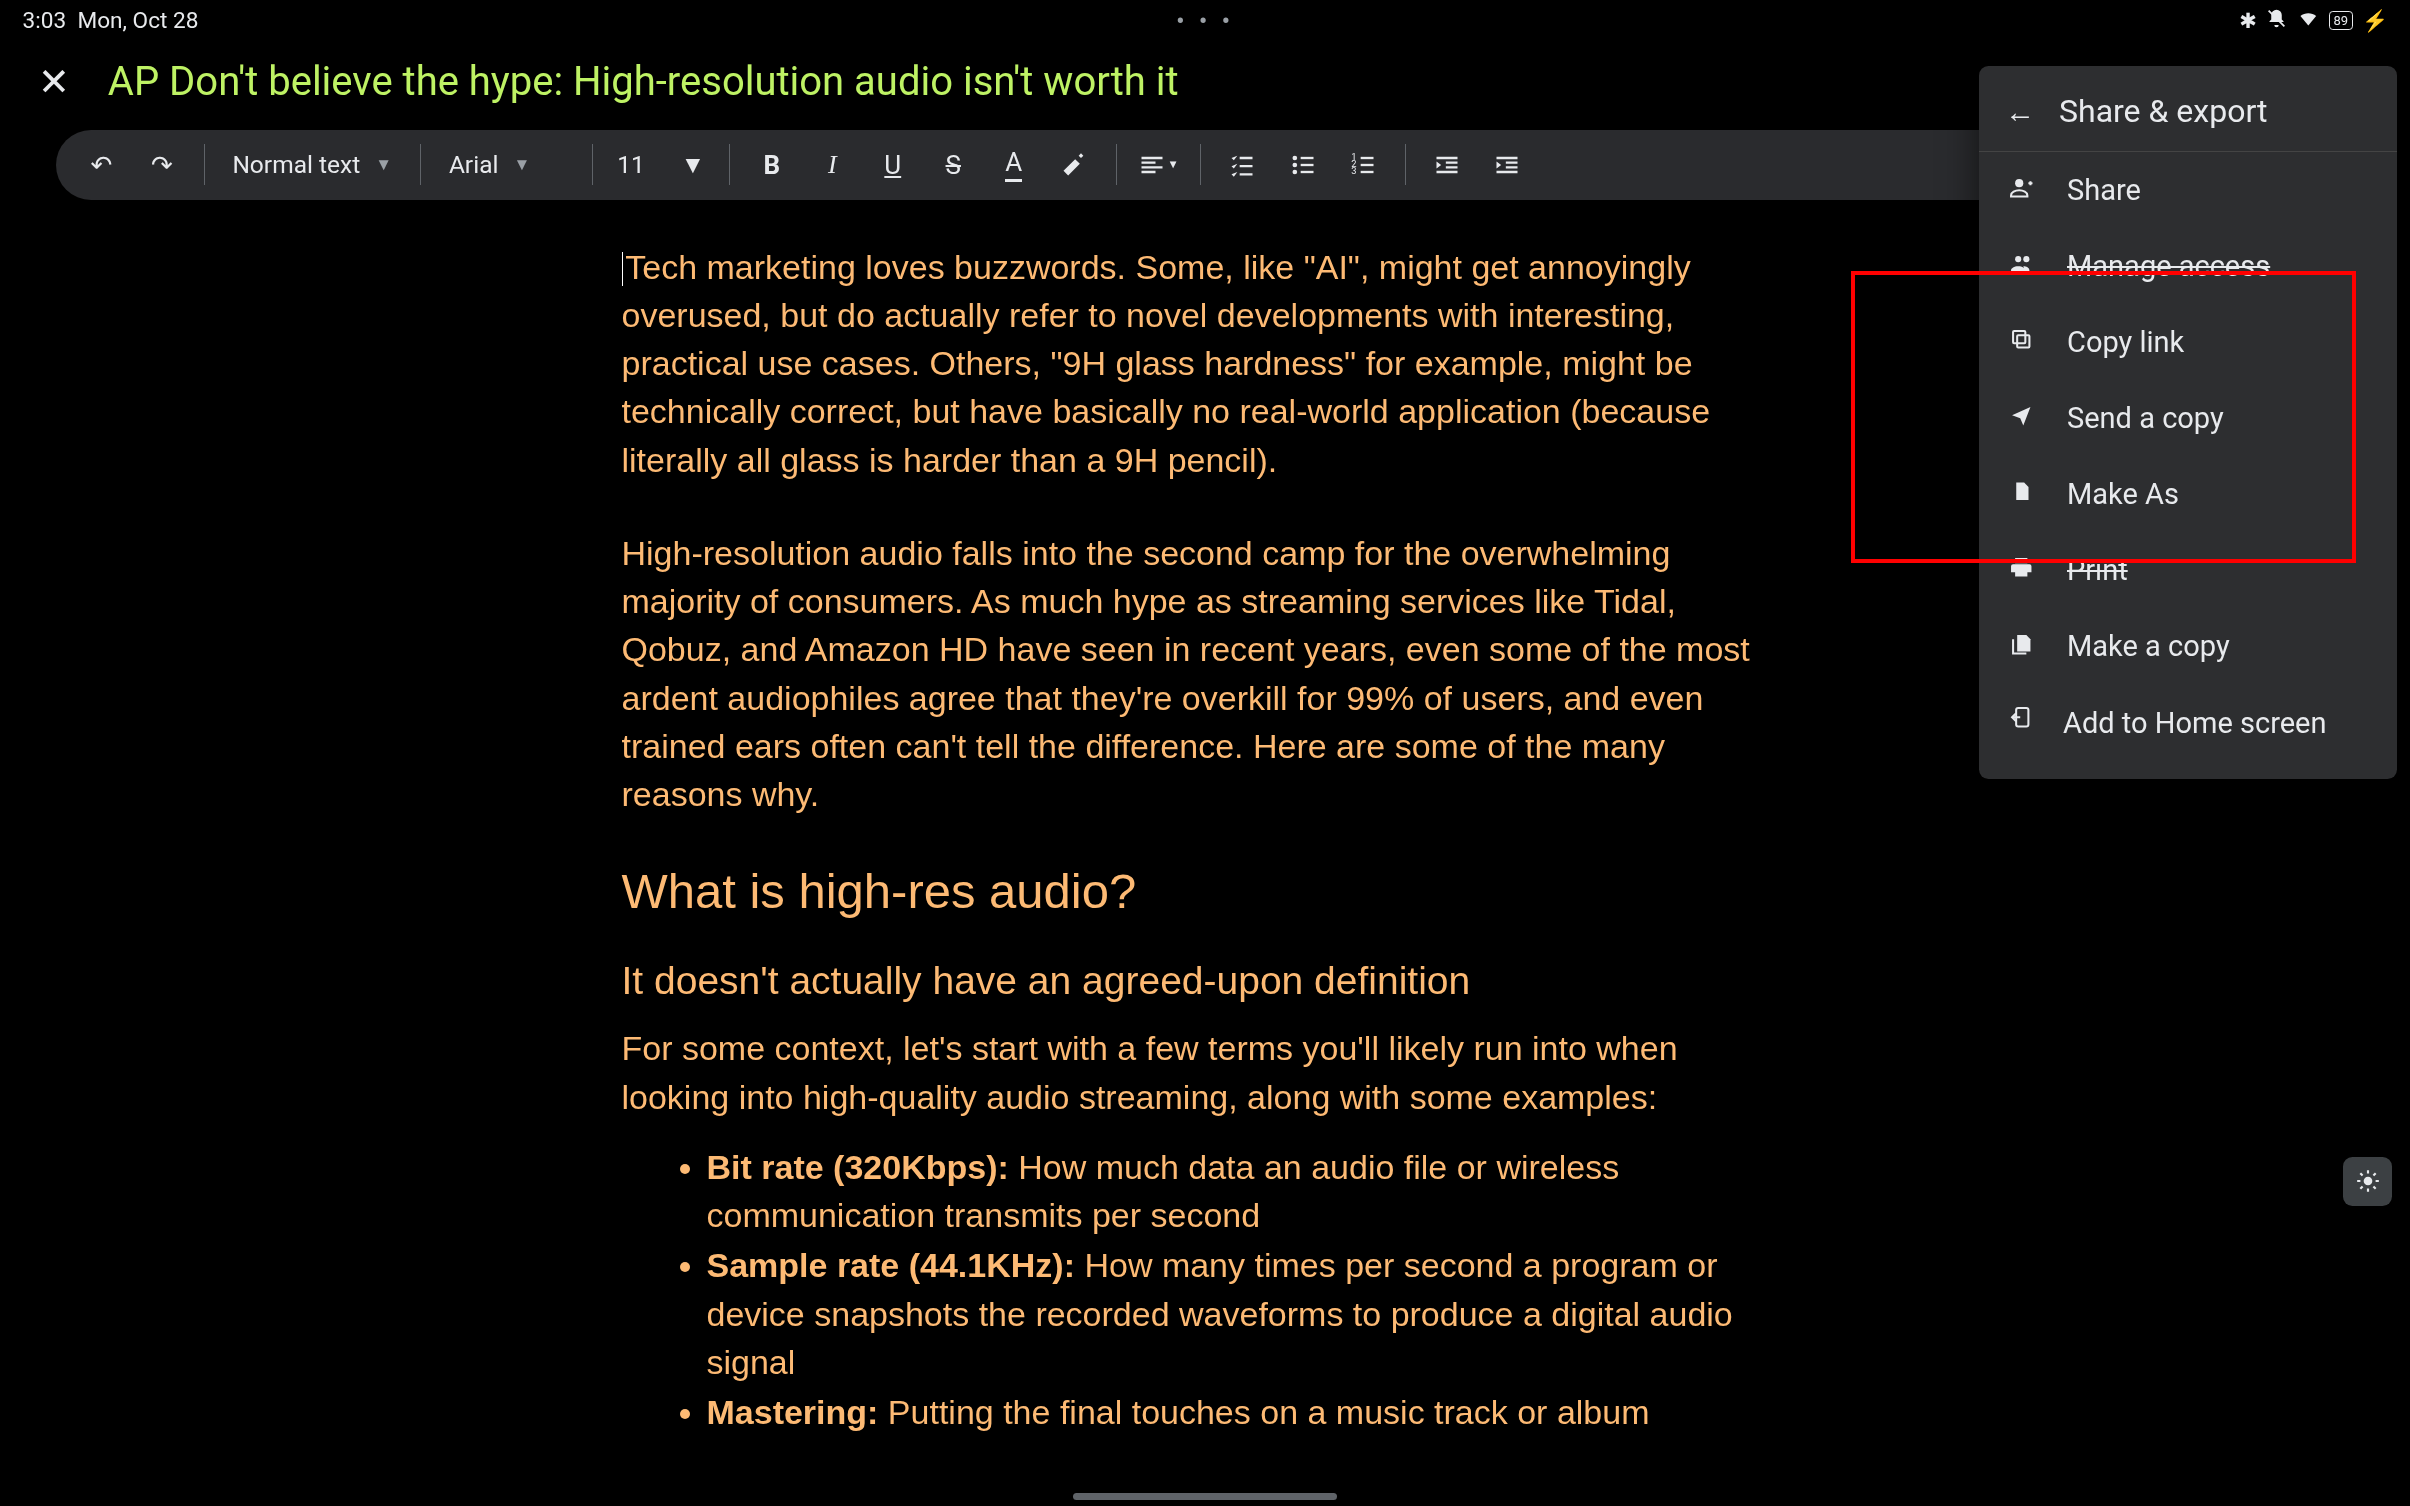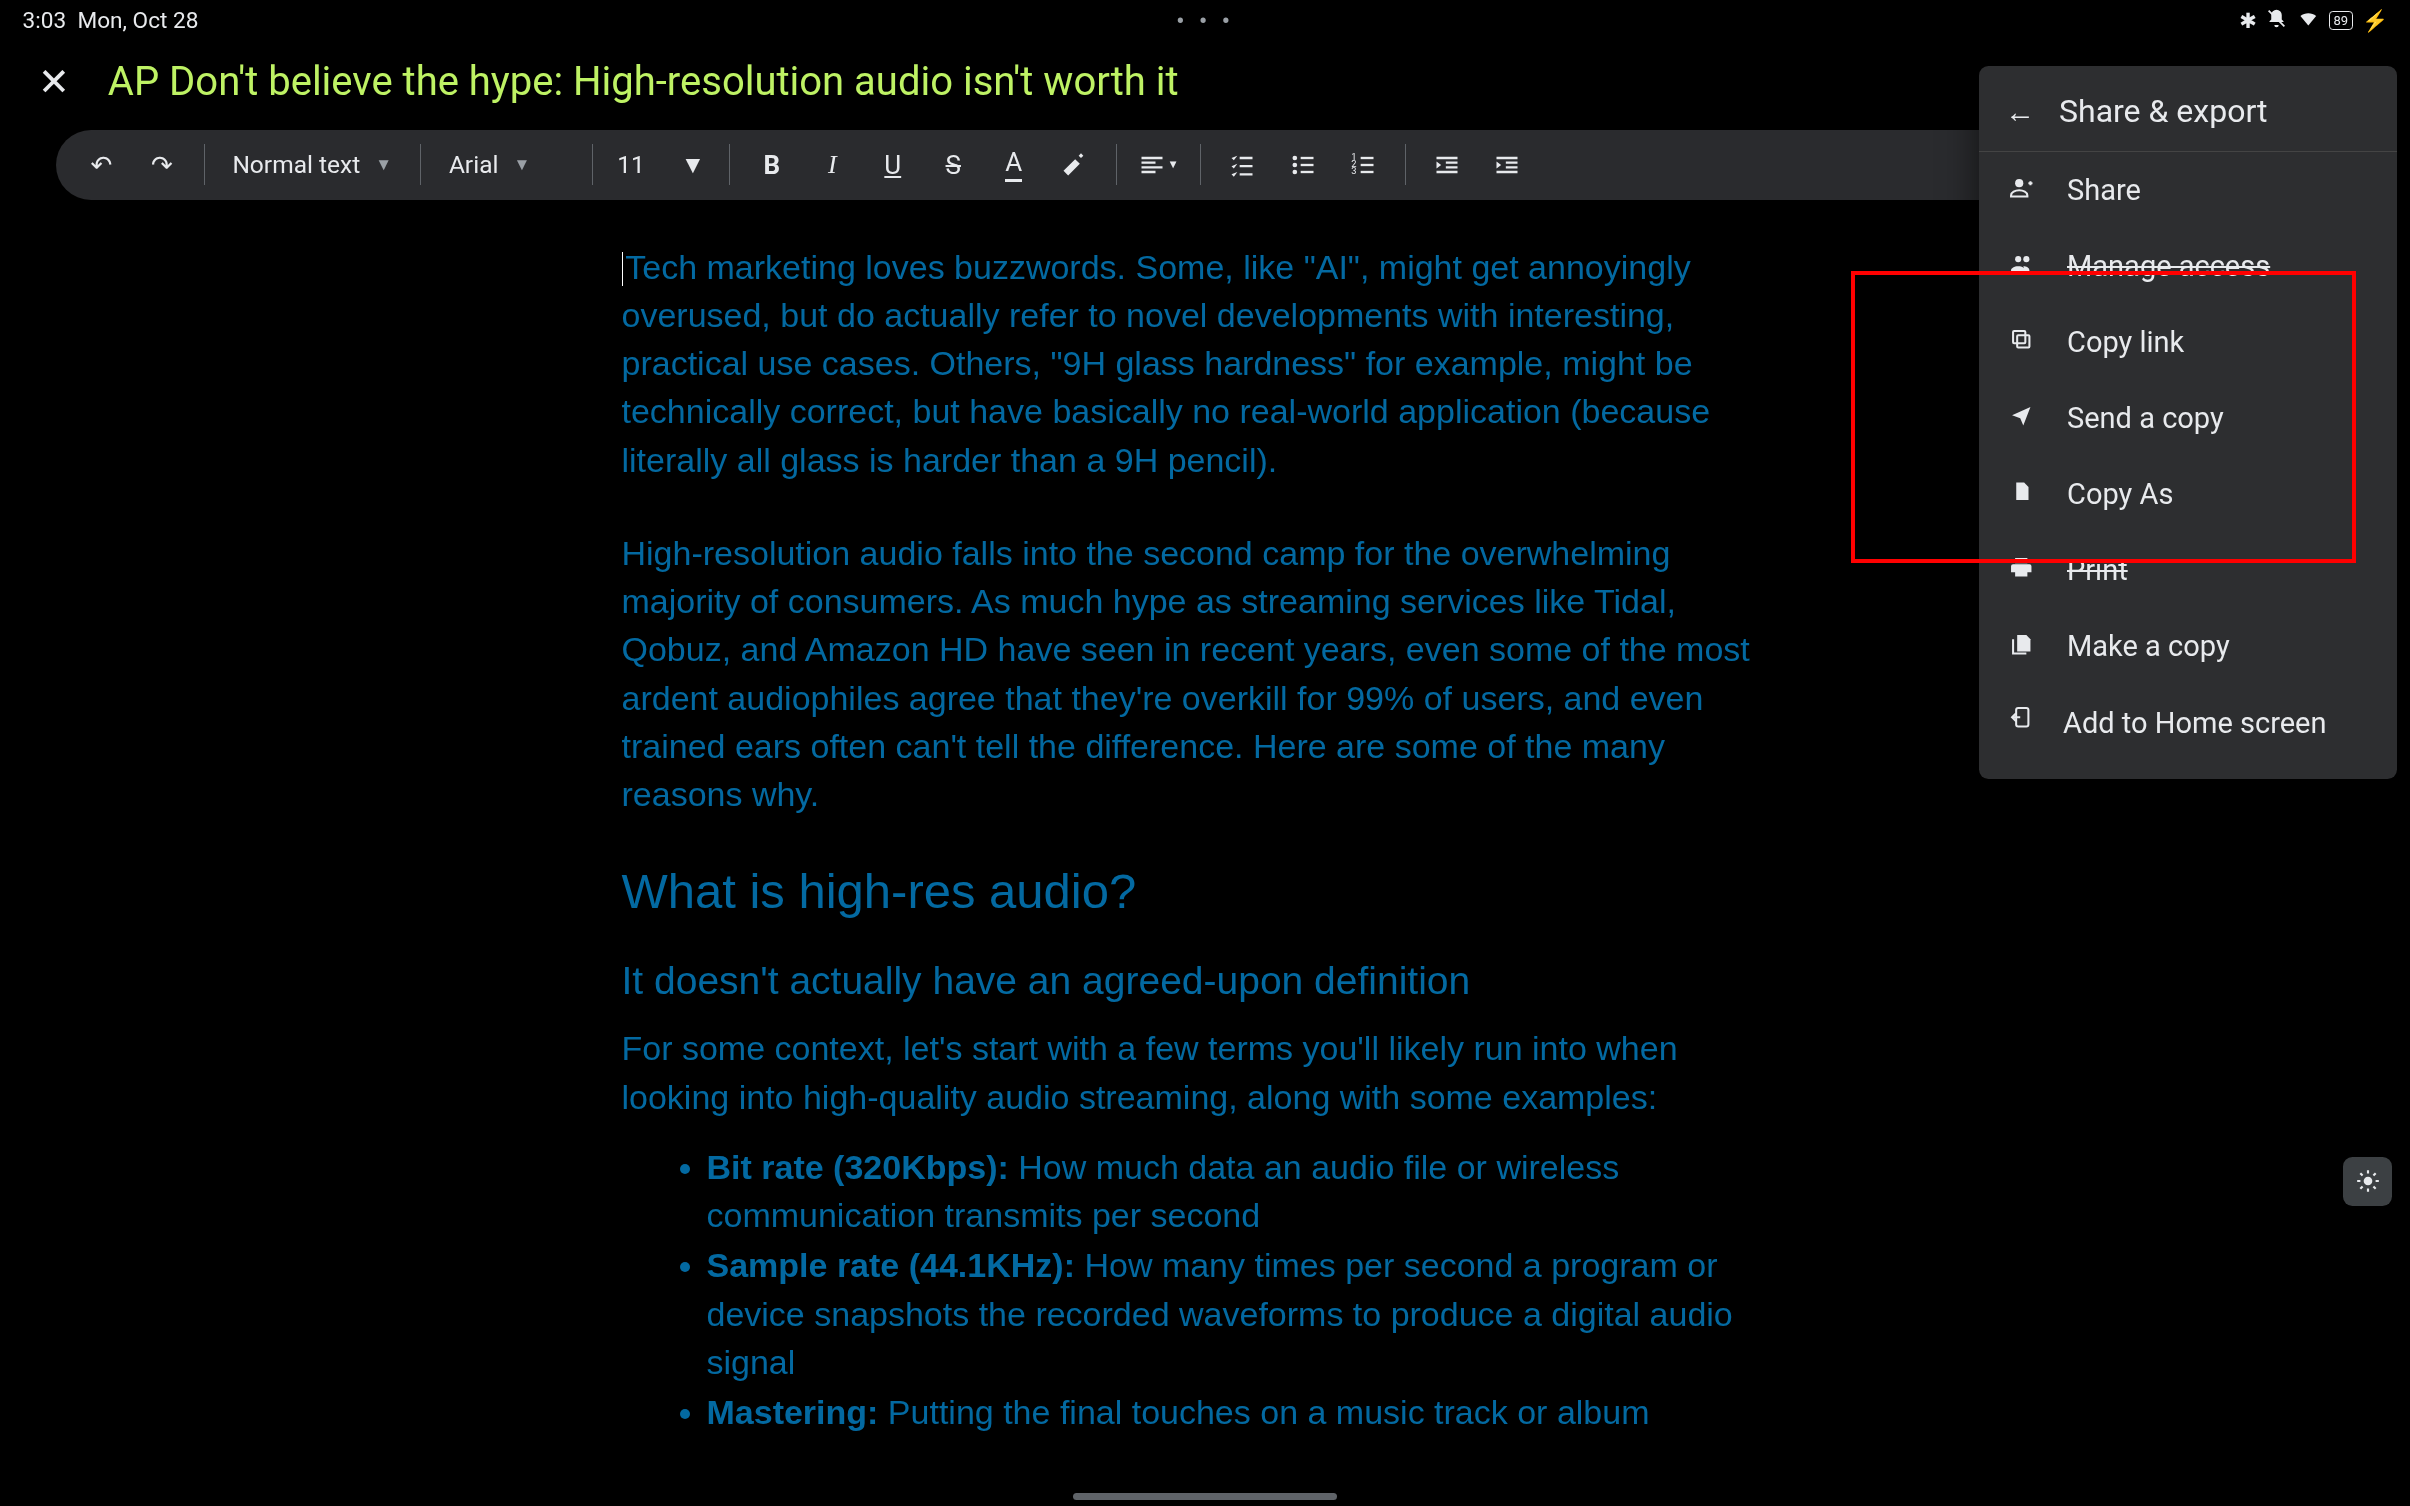--- a/index.html
+++ b/index.html
@@ -20,21 +20,21 @@
   .toolbar { display: flex; align-items: center; background: #2a2b2e; border-radius: 38px; margin: 7.5px 56px 15px 56px; padding: 9.4px 19px; height: 70px; gap: 7.5px; }
   .tb-btn { width: 53px; height: 53px; display: flex; align-items: center; justify-content: center; color: #e8eaed; font-size: 26px; cursor: pointer; border-radius: 5.6px; }
   .tb-sep { width: 0.9px; height: 41px; background: #5f6368; margin: 0 7.5px; }
   .tb-select { display: flex; align-items: center; gap: 15px; padding: 0 13px; font-size: 24.5px; cursor: pointer; }
   .tb-select .chev { font-size: 17px; color: #9aa0a6; }
   .tb-fontsize { display: flex; align-items: center; gap: 19px; padding: 0 9.4px; font-size: 24.5px; }
   .tb-icon-svg { width: 28px; height: 28px; fill: #e8eaed; }
   
   
   .doc-area { width: 100%; height: calc(1507px - 41px - 85px - 92px); overflow: hidden; position: relative; }
-  .page { width: 1168px; margin: 28px auto 0 auto; color: #0369a1; font-family: Arial, sans-serif; }
+  .page { width: 1168px; margin: 28px auto 0 auto; color: #fdba74; font-family: Arial, sans-serif; }
   .page p { font-size: 34px; line-height: 1.42; margin-bottom: 45px; }
   .page h2 { font-size: 49px; font-weight: 400; margin: 38px 0 40px 0; }
   .page h3 { font-size: 39px; font-weight: 400; margin-bottom: 21px; }
   .page ul { list-style: disc; padding-left: 85px; }
   .page li { font-size: 34px; line-height: 1.42; margin-bottom: 1.9px; }
   .page li b { font-weight: 700; }
   .cursor { display:inline-block; width:1.9px; height:34px; background:#fff; vertical-align: text-bottom; margin-right:1.9px; }
   
   
   .panel { position: absolute; top: 66px; right: 13px; width: 418px; background: #2d2e30; border-radius: 9.4px; box-shadow: 0 7.5px 38px rgba(0,0,0,.6); z-index: 100; padding-bottom: 15px; }
@@ -228,21 +228,21 @@
         </svg>
     </span>
     <span class="lbl">Send a copy</span>
   </div>
   <div class="panel-item">
     <span class="picon">
       <svg width="21" height="24.5" viewBox="0 0 24 24" fill="#e8eaed">
           <path d="M6 2h9l5 5v15H6V2z"></path>
         </svg>
     </span>
-    <span class="lbl">Copy As</span>
+    <span class="lbl">Make As</span>
   </div>
   <div class="panel-item strike">
     <span class="picon">
       <svg width="24.5" height="24.5" viewBox="0 0 24 24" fill="#e8eaed">
           <path d="M6 3h12v5H6zM4 9h16a2 2 0 0 1 2 2v6h-4v4H6v-4H2v-6a2 2 0 0 1 2-2zm4 8h8v4H8z"></path>
         </svg>
     </span>
     <span class="lbl">Print</span>
   </div>
   <div class="panel-item">

